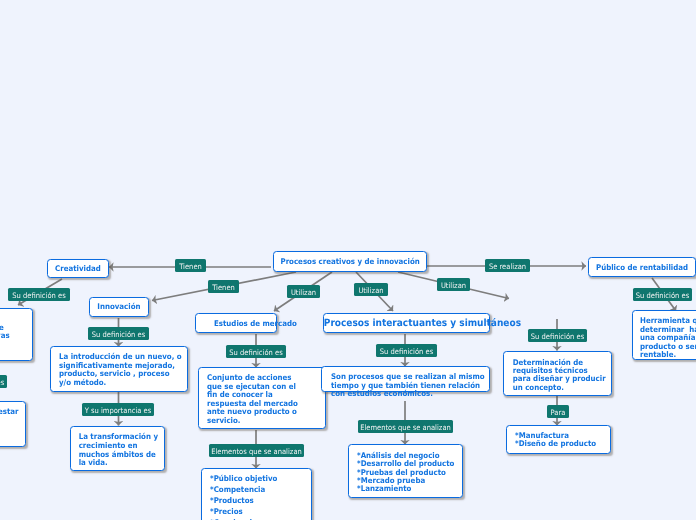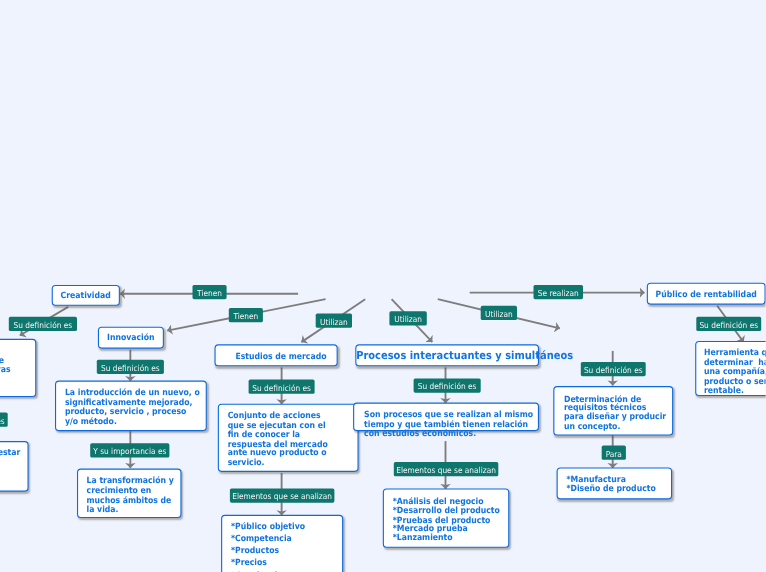--- a/index.html
+++ b/index.html
@@ -43,20 +43,23 @@
       <path d="M256,430 L256,468.5" marker-end="url(#ah)"></path>
       <path d="M405,334 L405,366.5" marker-end="url(#ah)"></path>
       <path d="M405,401 L405,444.5" marker-end="url(#ah)"></path>
       <path d="M557,319 L557,350.5" marker-end="url(#ah)"></path>
       <path d="M557,395 L557,425.5" marker-end="url(#ah)"></path>
       <path d="M652,278 L676,311" marker-end="url(#ah)"></path>
       <path d="M-30,362 L-30,399" marker-end="url(#ah)"></path>
     </g>
   </svg>
 
+  <div class="node" style="left:272.5px;top:251.2px;width:154px;height:20.6px;font-size:7.82px;padding:0 7px;">
+    <span style="text-align:center">Procesos creativos y de innovación</span>
+  </div>
 
   <div class="node" style="left:47px;top:258.5px;width:61.5px;height:19.8px;font-size:7.82px;padding:0 7px;">
     <span style="text-align:center">Creatividad</span>
   </div>
 
   <div class="node" style="left:88.9px;top:297.1px;width:60px;height:19.6px;font-size:7.82px;padding:0 7px;">
     <span style="text-align:center">Innovación</span>
   </div>
 
   <div class="node" style="left:50px;top:346px;width:138px;height:46px;font-size:7.82px;padding:6px 8px 0 8px;line-height:8.6px;align-items:flex-start;">
@@ -66,21 +69,21 @@
 y/o método.</span>
   </div>
 
   <div class="node" style="left:69.7px;top:426px;width:95px;height:45px;font-size:7.82px;padding:6px 8px 0 8px;line-height:8.8px;align-items:flex-start;">
     <span>La transformación y
 crecimiento en
 muchos ámbitos de
 la vida.</span>
   </div>
 
-  <div class="node" style="left:195px;top:313px;width:112px;height:20.3px;font-size:7.82px;padding:0 18px;">
+  <div class="node" style="left:195px;top:313px;width:82px;height:20.3px;font-size:7.82px;padding:0 18px;">
     <span style="text-align:center">Estudios de mercado</span>
   </div>
 
   <div class="node" style="left:198px;top:367px;width:128px;height:62px;font-size:7.82px;padding:6px 8px 0 8px;line-height:8.5px;align-items:flex-start;">
     <span>Conjunto de acciones
 que se ejecutan con el
 fin de conocer la
 respuesta del mercado
 ante nuevo producto o
 servicio.</span>

